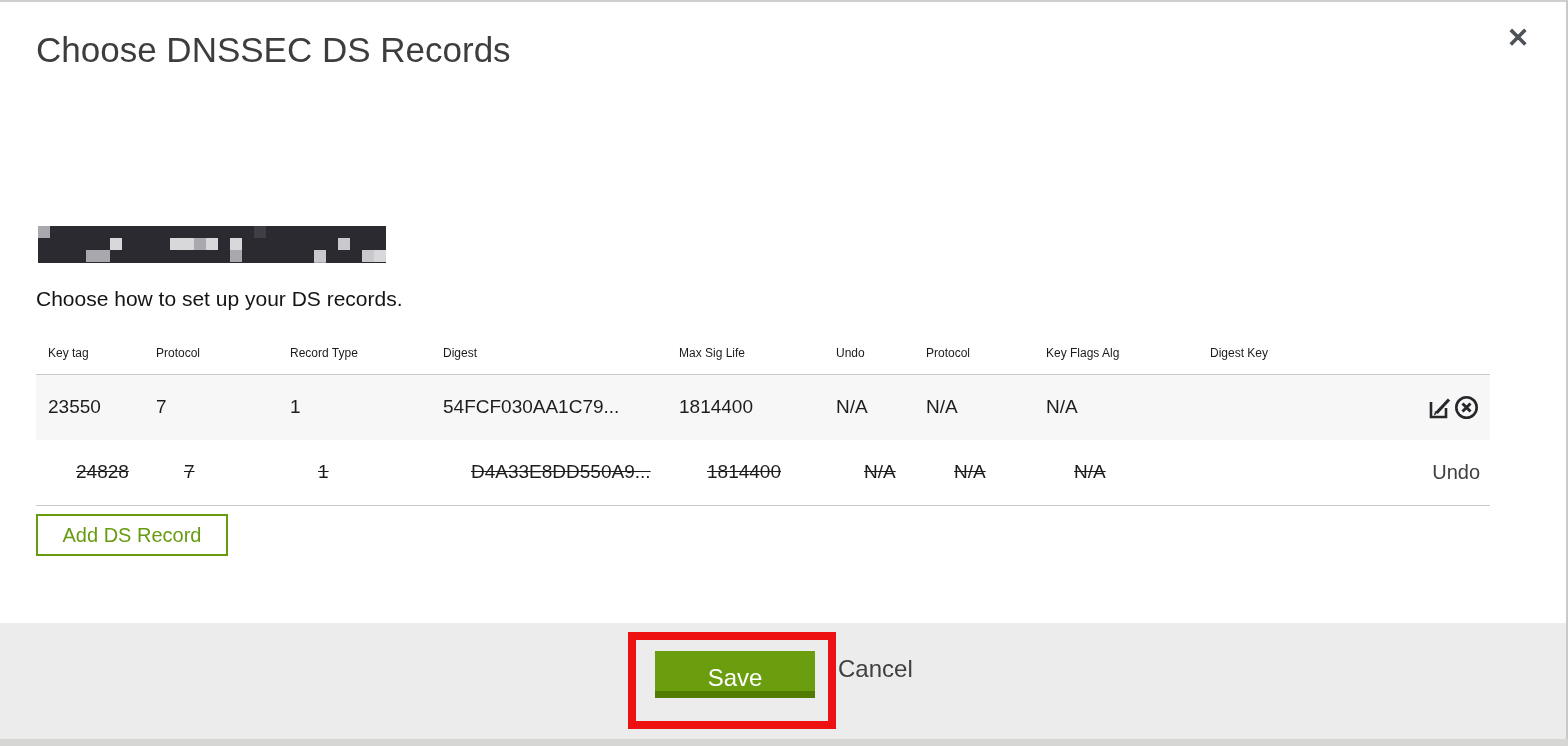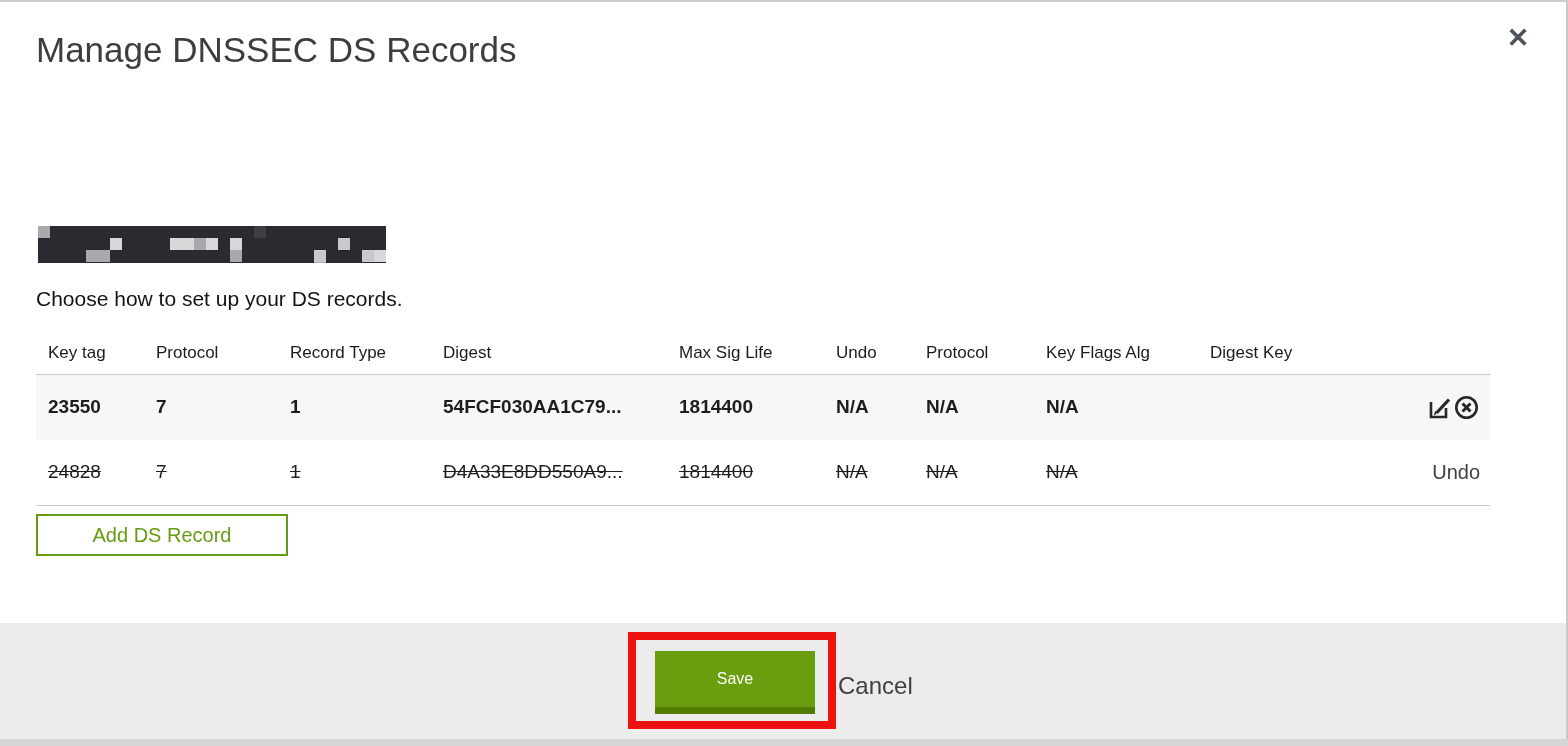--- a/index.html
+++ b/index.html
@@ -32,75 +32,75 @@
     position: absolute; left: 36px; top: 285px;
     font-size: 21px; color: #141414;
   }
 
   .ds-table {
     position: absolute; left: 36px; top: 330px; width: 1454px;
     border-collapse: collapse; table-layout: fixed;
   }
   .ds-table th {
     height: 42px; text-align: left; vertical-align: middle;
-    font-size: 17px; font-weight: 400; color: #1b1b1d;
+    font-size: 12px; font-weight: 400; color: #1b1b1d;
     border-bottom: 1px solid #c9c9c9;
   }
   .ds-table td {
     vertical-align: middle; font-size: 19px; color: #1d1d1f;
   }
-  .ds-table .row-current td { height: 66px; background: #f7f7f7; font-weight: bold; }
+  .ds-table .row-current td { height: 66px; background: #f7f7f7; }
   .ds-table .row-deleted td { height: 65px; border-bottom: 1px solid #c9c9c9; }
   .ds-table th:first-child, .ds-table td:first-child { padding-left: 12px; }
-  .row-deleted .strike { text-decoration: line-through; }
+  .row-deleted .strike { text-decoration: line-through; margin-left: 28px; }
   .cell-actions { text-align: right; padding-right: 10px; white-space: nowrap; }
 
   .icon-btn {
     background: none; border: none; padding: 0; cursor: pointer;
     display: inline-block; vertical-align: middle; width: 27px; height: 27px;
   }
   .icon-btn svg { display: block; }
 
   .undo-link, .cancel-link {
     color: #404040; text-decoration: none; cursor: pointer; background: none; border: none;
   }
   .undo-link { font-size: 20px; }
 
   .add-ds-btn {
-    position: absolute; left: 36px; top: 512px; width: 252px; height: 42px;
+    position: absolute; left: 36px; top: 512px; width: 192px; height: 42px;
     background: #fff; border: 2px solid #679c10; color: #679c10;
     font-size: 20px; font-family: inherit; cursor: pointer;
   }
 
   .footer {
     position: absolute; left: 0; top: 621px; width: 1566px; height: 118px;
     background: #ececec;
   }
   .bottom-strip {
     position: absolute; left: 0; top: 737px; width: 1568px; height: 9px;
     background: #d6d6d5;
   }
 
   .annotation-box {
     position: absolute; left: 628px; top: 9px; width: 208px; height: 97px;
     border: 8px solid #ee1111;
   }
   .save-btn {
-    position: absolute; left: 655px; top: 28px; width: 160px; height: 63px;
+    position: absolute; left: 655px; top: 28px; width: 160px; height: 47px;
     background: #6b9e0f; border: none; border-bottom: 7px solid #527c00;
-    color: #ffffff; font-size: 16px; font-family: inherit; cursor: pointer; line-height: 54px;
-  }
-  .cancel-link { position: absolute; left: 838px; top: 49px; font-size: 24px; }
+    color: #ffffff; font-size: 24px; font-family: inherit; cursor: pointer; line-height: 54px;
+  }
+  .cancel-link { position: absolute; left: 838px; top: 32px; font-size: 24px; }
 </style>
 </head>
 <body>
 
 <div class="page">
 
-  <h1 class="modal-title">Manage DNSSEC DS Records</h1>
+  <h1 class="modal-title">Choose DNSSEC DS Records</h1>
 
   <button class="close-btn">✕</button>
 
   <div class="redacted-domain">
       <div class="px" style="background: rgb(168, 168, 174);"></div>
       <div class="px" style="background: rgb(42, 42, 48);"></div>
       <div class="px" style="background: rgb(42, 42, 48);"></div>
       <div class="px" style="background: rgb(42, 42, 48);"></div>
       <div class="px" style="background: rgb(42, 42, 48);"></div>
       <div class="px" style="background: rgb(42, 42, 48);"></div>

